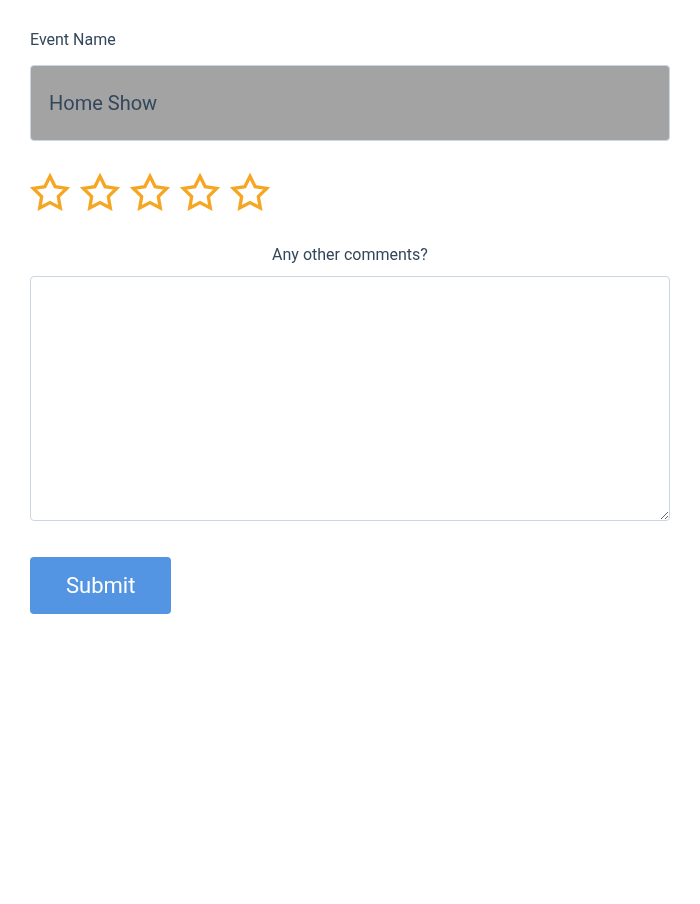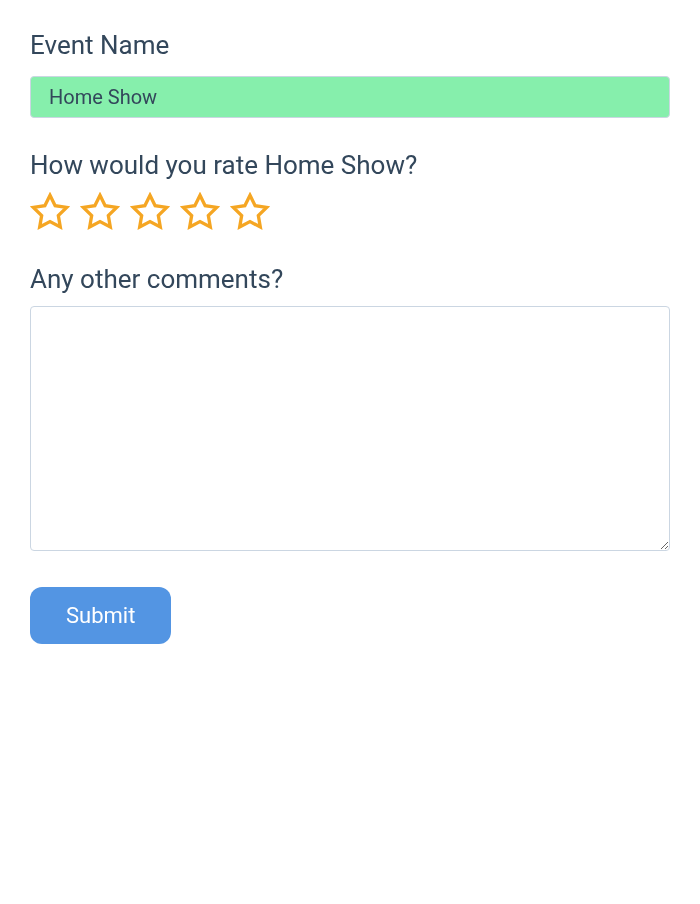--- a/index.html
+++ b/index.html
@@ -12,31 +12,31 @@
       background: #ffffff;
       padding: 30px;
       color: #33475b;
       width: 700px;
     }
     .form-group {
       margin-bottom: 32px;
     }
     .form-label {
       display: block;
-      font-size: 26px;
+      font-size: 16px;
       color: #33475b;
       margin-bottom: 16px;
       font-weight: 400;
     }
     .form-input {
       width: 100%;
-      padding: 8px 18px;
+      padding: 25px 18px;
       font-size: 20px;
       color: #33475b;
-      background: #86efac;
+      background: #a3a3a3;
       border: 1px solid #cbd6e2;
       border-radius: 4px;
       outline: none;
       font-family: inherit;
     }
     .date-input-wrapper {
       position: relative;
     }
     .rating-stars {
       display: flex;
@@ -60,47 +60,47 @@
       outline: none;
       font-family: inherit;
       resize: vertical;
     }
     .submit-button {
       background: #5395e3;
       color: #ffffff;
       border: none;
       padding: 16px 36px;
       font-size: 22px;
-      border-radius: 12px;
+      border-radius: 4px;
       cursor: pointer;
       font-family: inherit;
       font-weight: 400;
     }
     .comments-label {
       margin-bottom: 12px;
+      text-align: center;
     }
     .rating-label {
       margin-bottom: 12px;
     }
   </style>
 </head>
 <body>
 
 <form>
 
   <div class="form-group">
     <label class="form-label">Event Name</label>
     <input type="text" class="form-input" value="Home Show" style="">
   </div>
 
   <div class="form-group">
   </div>
 
   <div class="form-group">
-    <label class="form-label rating-label">How would you rate Home Show?</label>
     <div class="rating-stars">
       <span class="star">
         <svg viewBox="0 0 24 24" fill="none" stroke="#f5a623" stroke-width="2">
           <polygon points="12,2 15.09,8.26 22,9.27 17,14.14 18.18,21.02 12,17.77 5.82,21.02 7,14.14 2,9.27 8.91,8.26"></polygon>
         </svg>
       </span>
       <span class="star">
         <svg viewBox="0 0 24 24" fill="none" stroke="#f5a623" stroke-width="2">
           <polygon points="12,2 15.09,8.26 22,9.27 17,14.14 18.18,21.02 12,17.77 5.82,21.02 7,14.14 2,9.27 8.91,8.26"></polygon>
         </svg>

